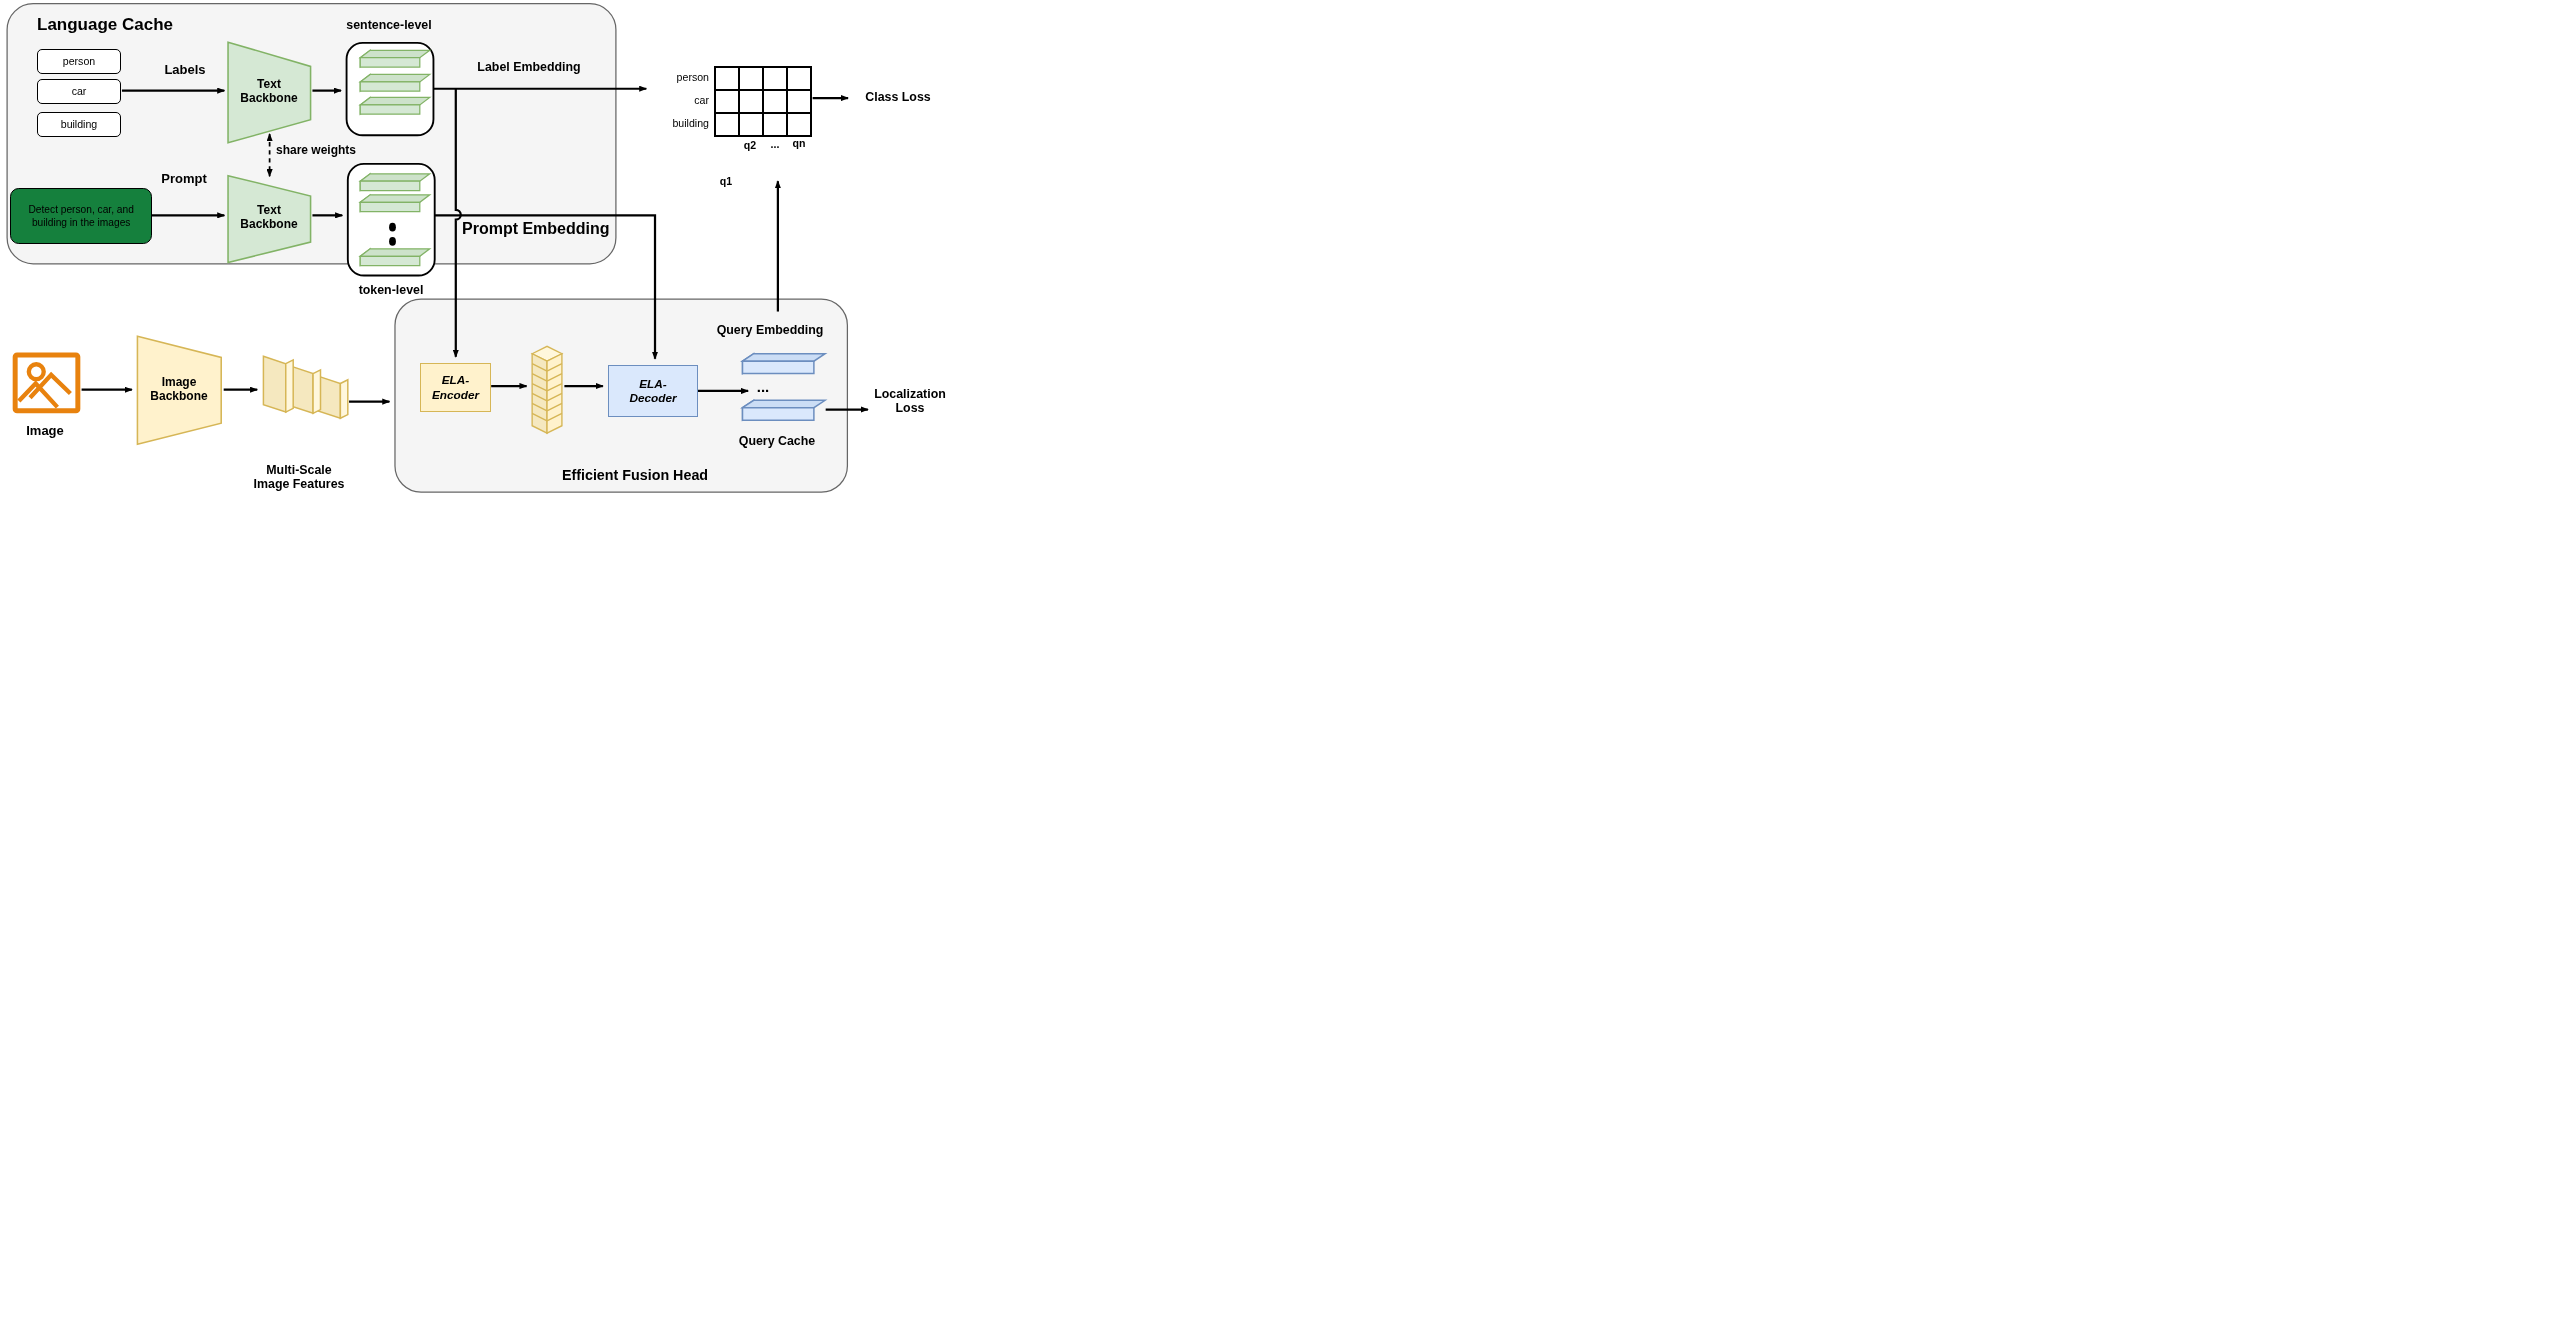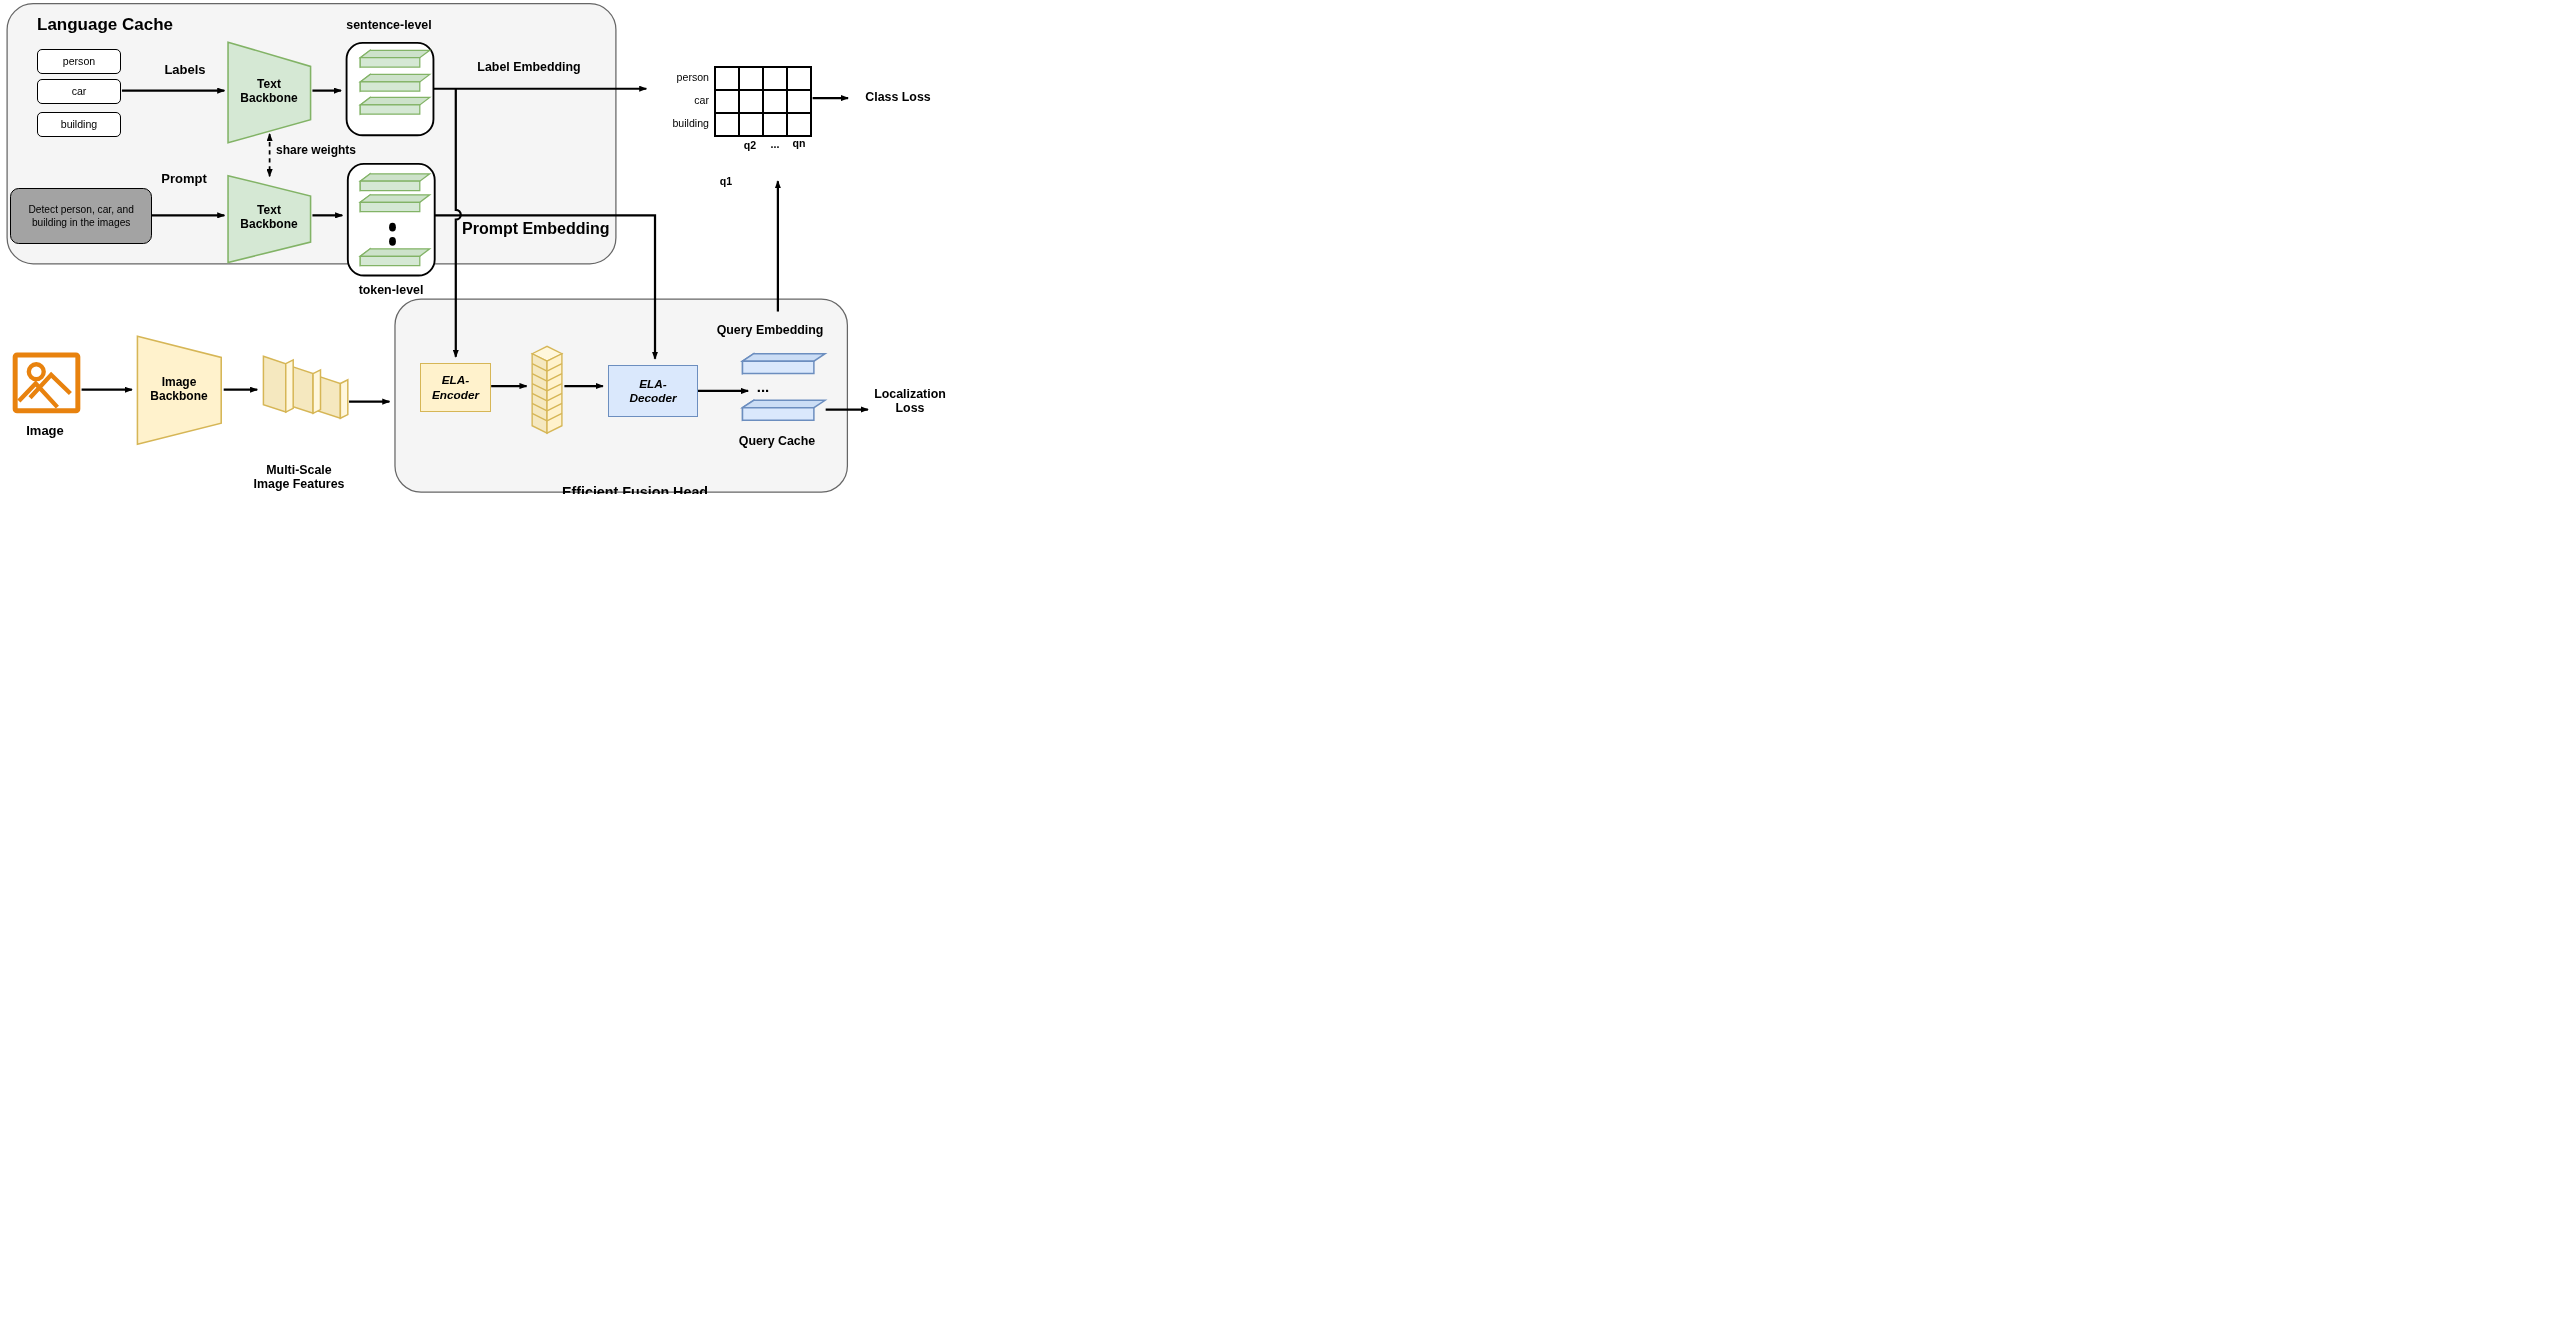--- a/index.html
+++ b/index.html
@@ -4,21 +4,21 @@
 <style>
   html,body{margin:0;padding:0;background:#ffffff;}
   body{font-family:"Liberation Sans","DejaVu Sans",sans-serif;}
   .canvas{position:relative;width:960px;height:494px;background:#fff;overflow:hidden;}
   .layer{position:absolute;left:0;top:0;}
   .cap{position:absolute;transform:translate(-50%,-50%);font-weight:bold;white-space:nowrap;color:#000;}
   .capL{position:absolute;font-weight:bold;white-space:nowrap;color:#000;}
   .cap2{position:absolute;transform:translate(-50%,-50%);font-weight:bold;text-align:center;color:#000;line-height:1.16;white-space:nowrap;}
   .labelbox{position:absolute;left:37px;width:82px;height:23px;background:#fff;border:1.6px solid #000;
             border-radius:5px;text-align:center;line-height:23px;font-size:10.6px;color:#000;}
-  .promptbox{position:absolute;left:10px;top:188px;width:138px;height:52px;background:#a3a3a3;border:1.6px solid #000;
+  .promptbox{position:absolute;left:10px;top:188px;width:138px;height:52px;background:#15803d;border:1.6px solid #000;
              border-radius:8.7px;display:flex;align-items:center;justify-content:center;text-align:center;
              font-size:10.2px;line-height:1.32;color:#000;padding:1.2px;}
   .nodebox{position:absolute;display:flex;flex-direction:column;align-items:center;justify-content:center;
            font-weight:bold;color:#000;text-align:center;line-height:1.2;font-style:italic;}
   .enc{left:420px;top:363px;width:69px;height:47px;background:#fff2cc;border:1.6px solid #d6b656;font-size:11.8px;}
   .dec{left:608px;top:365px;width:88px;height:50px;background:#dae8fc;border:1.6px solid #6c8ebf;font-size:11.8px;}
   .matrix{position:absolute;left:714px;top:66px;width:96px;height:69px;border:1.9px solid #000;
           display:grid;grid-template-columns:repeat(4,1fr);grid-template-rows:repeat(3,1fr);background:#fff;}
   .matrix>div{border:1.2px solid #000;}
   .rowlab{position:absolute;left:659px;width:50px;height:12.4px;line-height:12.4px;text-align:right;font-size:10.6px;color:#000;}
@@ -191,16 +191,16 @@
     <span>ELA-</span>
     <span>Decoder</span>
   </div>
   <div class="cap" style="left:763px;top:386px;font-size:15px;">...</div>
   <div class="cap" style="left:770px;top:330px;font-size:12.4px;">Query Embedding</div>
   <div class="cap" style="left:777px;top:441px;font-size:12.4px;">Query Cache</div>
   <div class="cap2" style="left:910px;top:401px;font-size:12.4px;">
     <div>Localization</div>
     <div>Loss</div>
   </div>
-  <div class="cap" style="left:635px;top:475px;font-size:14.3px;margin-top:17px;">Efficient Fusion Head</div>
+  <div class="cap" style="left:635px;top:475px;font-size:14.3px;">Efficient Fusion Head</div>
 
 </div>
 
 
 </body></html>

